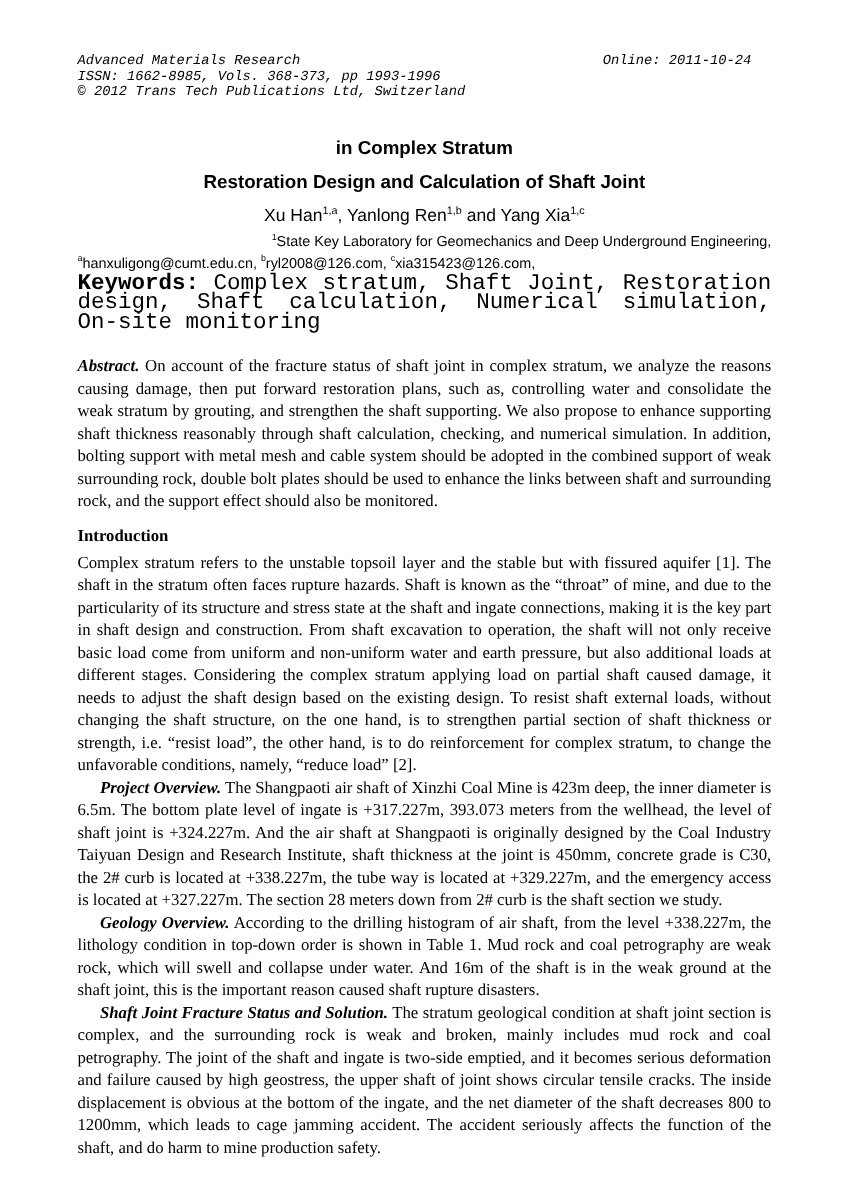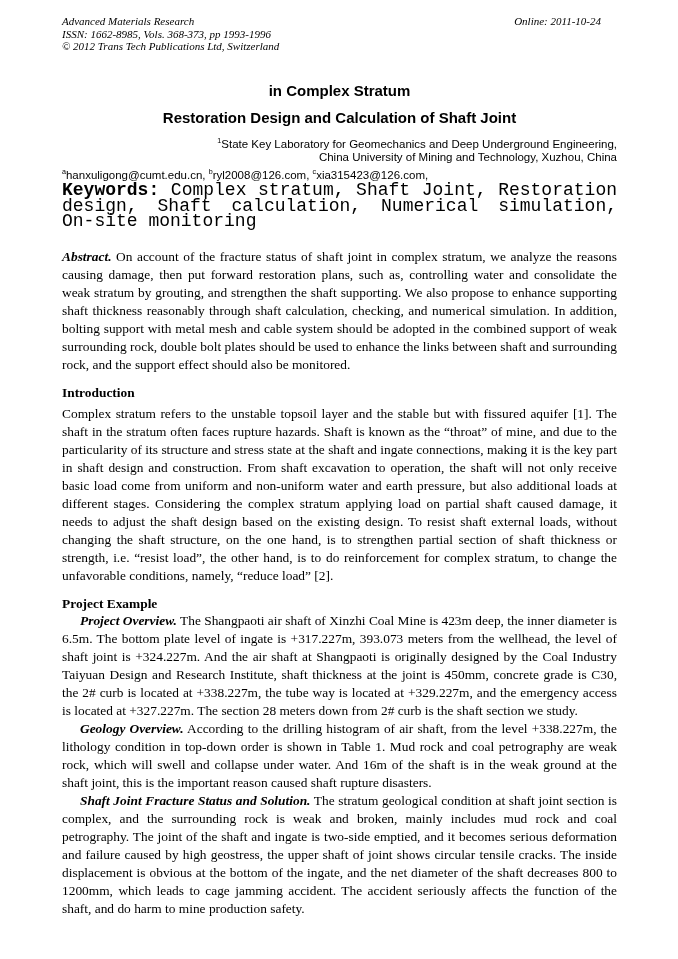--- a/index.html
+++ b/index.html
@@ -10,23 +10,23 @@
     overflow: hidden;
   }
   .page {
     box-sizing: border-box;
     width: 678px; height: 959px;
     padding: 15px 61px 0 62px;
   }
   
   .jheader {
     position: relative;
-    font-family: Liberation Serif, serif;
+    font-family: Liberation Mono, monospace;
     font-style: italic;
-    font-size: 11px; line-height: 12.5px;
+    font-size: 11px; line-height: 12.5px; margin-top: 28px;
   }
   .jheader .online { position: absolute; top: 0; right: 16px; }
   
   .title {
     margin-top: 24px;
     text-align: center;
     font-family: "Liberation Sans", sans-serif;
     font-weight: bold; font-size: 15px; line-height: 27px;
   }
   .authors {
@@ -79,35 +79,36 @@
     <div class="online">Online: 2011-10-24</div>
     <div>ISSN: 1662-8985, Vols. 368-373, pp 1993-1996</div>
     <div>© 2012 Trans Tech Publications Ltd, Switzerland</div>
   </div>
 
   <div class="title">
     <div>in Complex Stratum</div>
     <div>Restoration Design and Calculation of Shaft Joint</div>
   </div>
 
+  <div class="authors">
+    <span>Xu Han</span><sup>1,a</sup><span>, </span><span>Yanlong Ren</span><sup>1,b</sup><span> and </span><span>Yang Xia</span><sup>1,c</sup>
+  </div>
 
   <div class="affil">
     <div><sup>1</sup><span>State Key Laboratory for Geomechanics and Deep Underground Engineering,</span></div>
-    <div>China University of Mining and Technology, Xuzhou, China</div>
   </div>
 
   <div class="emails">
     <sup>a</sup><span>hanxuligong@cumt.edu.cn, </span><sup>b</sup><span>ryl2008@126.com, </span><sup>c</sup><span>xia315423@126.com,</span>
   </div>
 
   <p class="keywords"><b>Keywords:</b><span> Complex stratum, Shaft Joint, Restoration design, Shaft calculation, Numerical simulation, On-site monitoring</span></p>
 
   <p class="abstract"><b class="runin">Abstract.</b><span> On account of the fracture status of shaft joint in complex stratum, we analyze the reasons causing damage, then put forward restoration plans, such as, controlling water and consolidate the weak stratum by grouting, and strengthen the shaft supporting. We also propose to enhance supporting shaft thickness reasonably through shaft calculation, checking, and numerical simulation. In addition, bolting support with metal mesh and cable system should be adopted in the combined support of weak surrounding rock, double bolt plates should be used to enhance the links between shaft and surrounding rock, and the support effect should also be monitored.</span></p>
 
   <h2 class="sec-heading">Introduction</h2>
   <p class="body-par sec-par">Complex stratum refers to the unstable topsoil layer and the stable but with fissured aquifer [1]. The shaft in the stratum often faces rupture hazards. Shaft is known as the “throat” of mine, and due to the particularity of its structure and stress state at the shaft and ingate connections, making it is the key part in shaft design and construction. From shaft excavation to operation, the shaft will not only receive basic load come from uniform and non-uniform water and earth pressure, but also additional loads at different stages. Considering the complex stratum applying load on partial shaft caused damage, it needs to adjust the shaft design based on the existing design. To resist shaft external loads, without changing the shaft structure, on the one hand, is to strengthen partial section of shaft thickness or strength, i.e. “resist load”, the other hand, is to do reinforcement for complex stratum, to change the unfavorable conditions, namely, “reduce load” [2].</p>
 
-  <h2 class="sec-heading">Project Example</h2>
   <p class="body-par sec-par indent"><b class="runin">Project Overview.</b><span> The Shangpaoti air shaft of Xinzhi Coal Mine is 423m deep, the inner diameter is 6.5m. The bottom plate level of ingate is +317.227m, 393.073 meters from the wellhead, the level of shaft joint is +324.227m. And the air shaft at Shangpaoti is originally designed by the Coal Industry Taiyuan Design and Research Institute, shaft thickness at the joint is 450mm, concrete grade is C30, the 2# curb is located at +338.227m, the tube way is located at +329.227m, and the emergency access is located at +327.227m. The section 28 meters down from 2# curb is the shaft section we study.</span></p>
   <p class="body-par indent"><b class="runin">Geology Overview.</b><span> According to the drilling histogram of air shaft, from the level +338.227m, the lithology condition in top-down order is shown in Table 1. Mud rock and coal petrography are weak rock, which will swell and collapse under water. And 16m of the shaft is in the weak ground at the shaft joint, this is the important reason caused shaft rupture disasters.</span></p>
   <p class="body-par indent"><b class="runin">Shaft Joint Fracture Status and Solution.</b><span> The stratum geological condition at shaft joint section is complex, and the surrounding rock is weak and broken, mainly includes mud rock and coal petrography. The joint of the shaft and ingate is two-side emptied, and it becomes serious deformation and failure caused by high geostress, the upper shaft of joint shows circular tensile cracks. The inside displacement is obvious at the bottom of the ingate, and the net diameter of the shaft decreases 800 to 1200mm, which leads to cage jamming accident. The accident seriously affects the function of the shaft, and do harm to mine production safety.</span></p>
 
 </div>
 
 </body></html>

